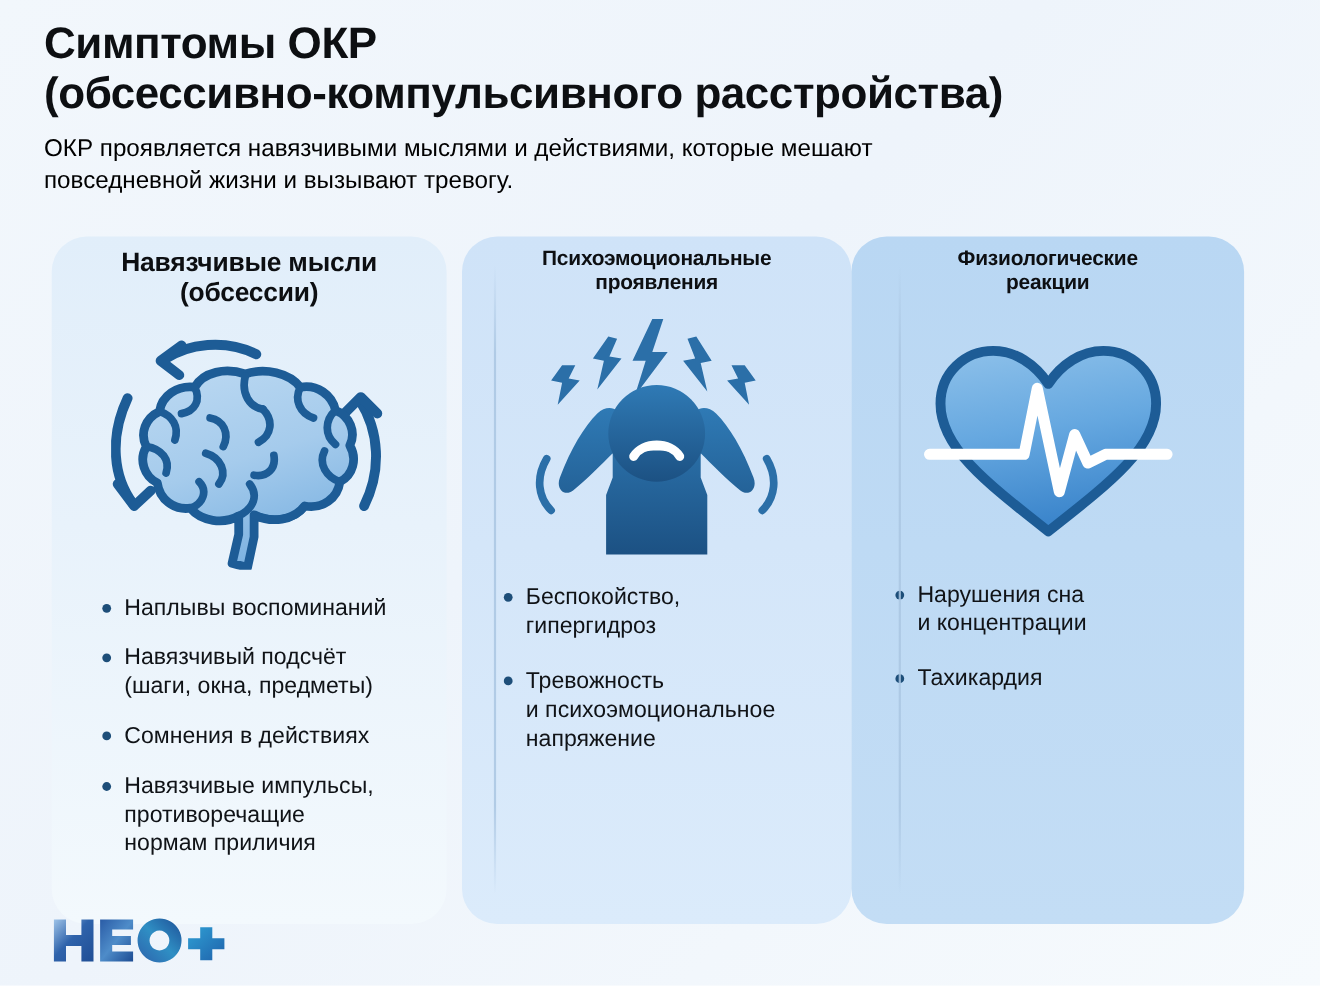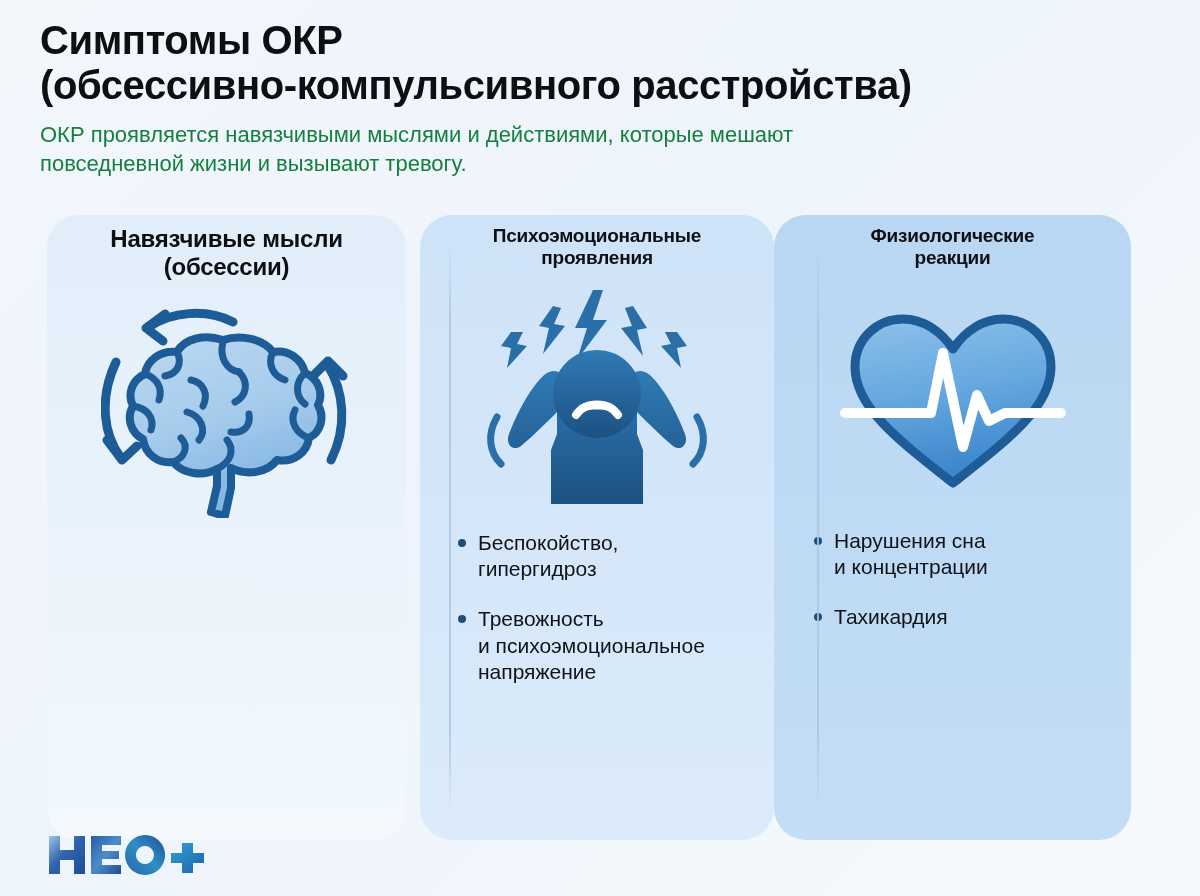--- a/index.html
+++ b/index.html
@@ -12,21 +12,21 @@
   }
   .page{position:relative;width:1003px;height:896px;box-sizing:border-box;}
 
   
   .header{position:absolute;left:40px;top:18px;width:1130px;}
   .title{
     font-size:40px;font-weight:bold;color:#0d0f12;line-height:1.12;
     letter-spacing:-0.4px;margin:0;white-space:pre-line;
   }
   .subtitle{
-    margin:12px 0 0 0;font-size:22px;line-height:1.33;color:#15803d;
+    margin:12px 0 0 0;font-size:22px;line-height:1.33;color:#000000;
     font-weight:400;max-width:1050px;white-space:pre-line;
   }
 
   
   .cards{
     position:absolute;left:47px;top:215px;width:1112px;height:625px;
     display:flex;align-items:stretch;
   }
   .card{
     position:relative;border-radius:32px;box-sizing:border-box;
@@ -154,20 +154,29 @@
               <path d="M104 96 C116 98 124 90 122 78"></path>
               <path d="M90 133 C104 126 108 114 100 104"></path>
               <path d="M46 126 C58 122 62 110 54 102"></path>
             </g>
 
             <path d="M104 132 C122 140 142 136 150 124" fill="none" stroke="#1d5c96" stroke-width="7" stroke-linecap="round"></path>
           </g>
         </svg>
       </div>
 
+      <ul class="bullets">
+        <li>Наплывы воспоминаний</li>
+        <li>Навязчивый подсчёт
+(шаги, окна, предметы)</li>
+        <li>Сомнения в действиях</li>
+        <li>Навязчивые импульсы,
+противоречащие
+нормам приличия</li>
+      </ul>
     </div>
 
     <div class="card c2">
       <h2 class="card-title">Психоэмоциональные
 проявления</h2>
 
       <div class="icon-wrap">
         <svg width="232" height="225" viewBox="0 0 232 225" aria-hidden="true">
           <defs>
             <linearGradient id="figFill" x1="0" y1="0" x2="0" y2="1">

